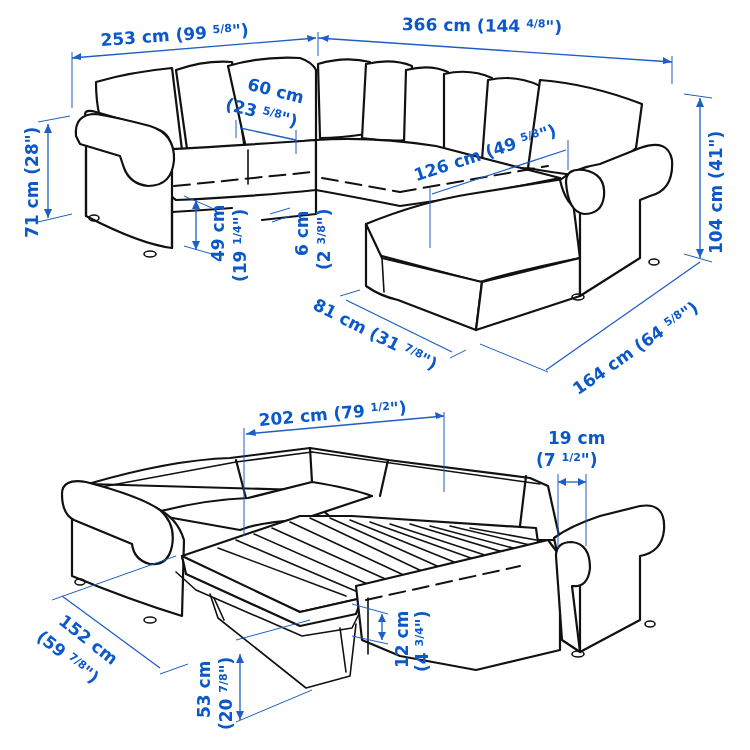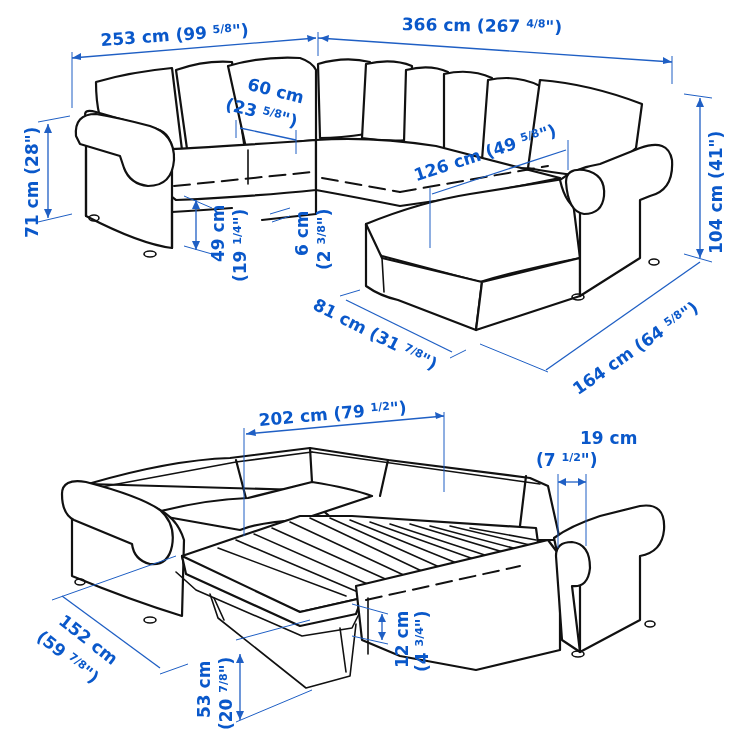--- a/index.html
+++ b/index.html
@@ -206,21 +206,21 @@
   </g>
 </svg>
 
 <div class="label" style="left:100px; top:32px; transform: rotate(-4deg);">
   <span>253 cm</span>
   <span>(99 </span><span class="frac">5/8</span><span>")</span>
 </div>
 
 <div class="label" style="left:402px; top:16px; transform: rotate(1deg);">
   <span>366 cm</span>
-  <span>(267 </span><span class="frac">4/8</span><span>")</span>
+  <span>(144 </span><span class="frac">4/8</span><span>")</span>
 </div>
 
 <div class="label" style="left:250px; top:76px; transform: rotate(14deg);">
   <span>60 cm</span>
 </div>
 <div class="label" style="left:228px; top:96px; transform: rotate(14deg);">
   <span>(23 </span><span class="frac">5/8</span><span>")</span>
 </div>
 
 <div class="label" style="left:412px; top:168px; transform: rotate(-18deg);">
@@ -260,21 +260,21 @@
 <div class="label" style="left:570px; top:384px; transform: rotate(-35deg);">
   <span>164 cm</span>
   <span>(64 </span><span class="frac">5/8</span><span>")</span>
 </div>
 
 <div class="label" style="left:258px; top:412px; transform: rotate(-5deg);">
   <span>202 cm</span>
   <span>(79 </span><span class="frac">1/2</span><span>")</span>
 </div>
 
-<div class="label" style="left:580px; top:430px;">
+<div class="label" style="left:548px; top:430px;">
   <span>19 cm</span>
 </div>
 <div class="label" style="left:536px; top:452px;">
   <span>(7 </span><span class="frac">1/2</span><span>")</span>
 </div>
 
 <div class="label" style="left:66px; top:612px; transform: rotate(38deg);">
   <span>152 cm</span>
 </div>
 <div class="label" style="left:44px; top:628px; transform: rotate(38deg);">

